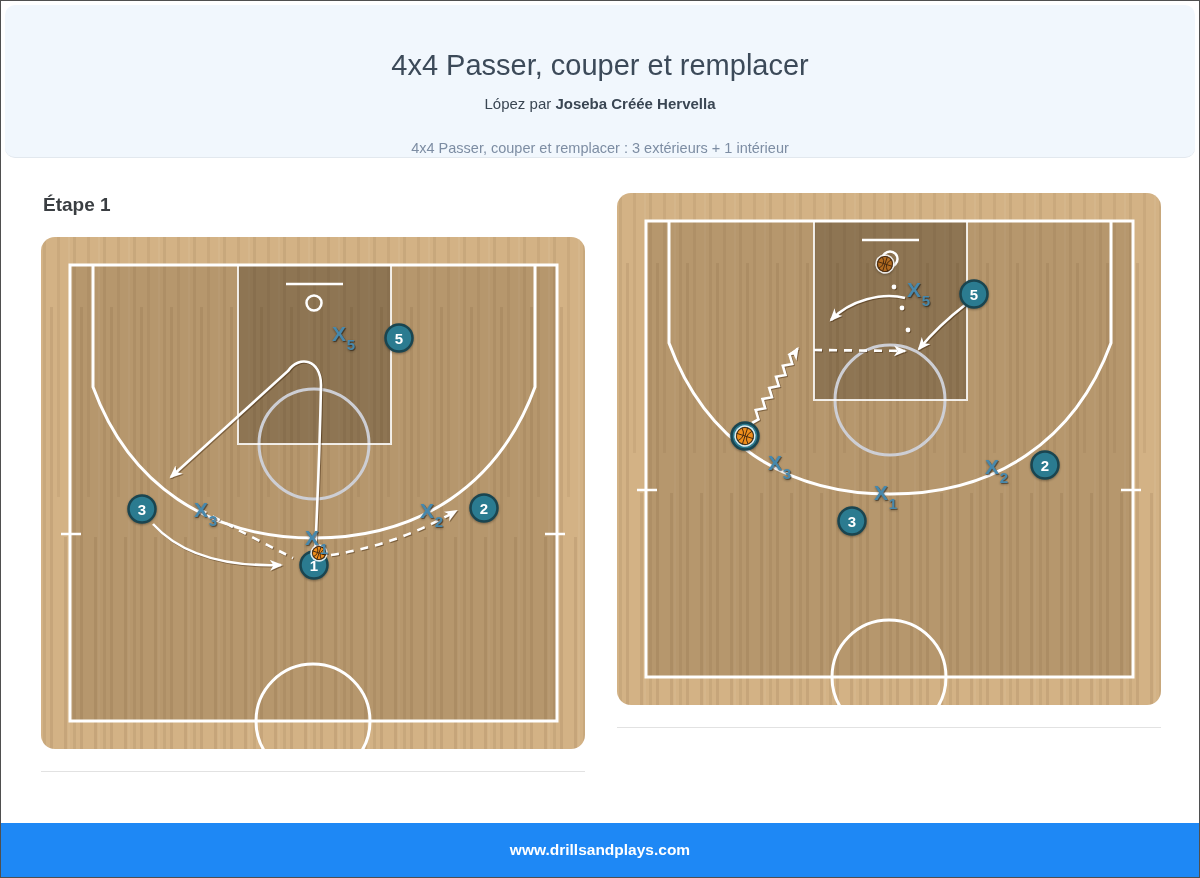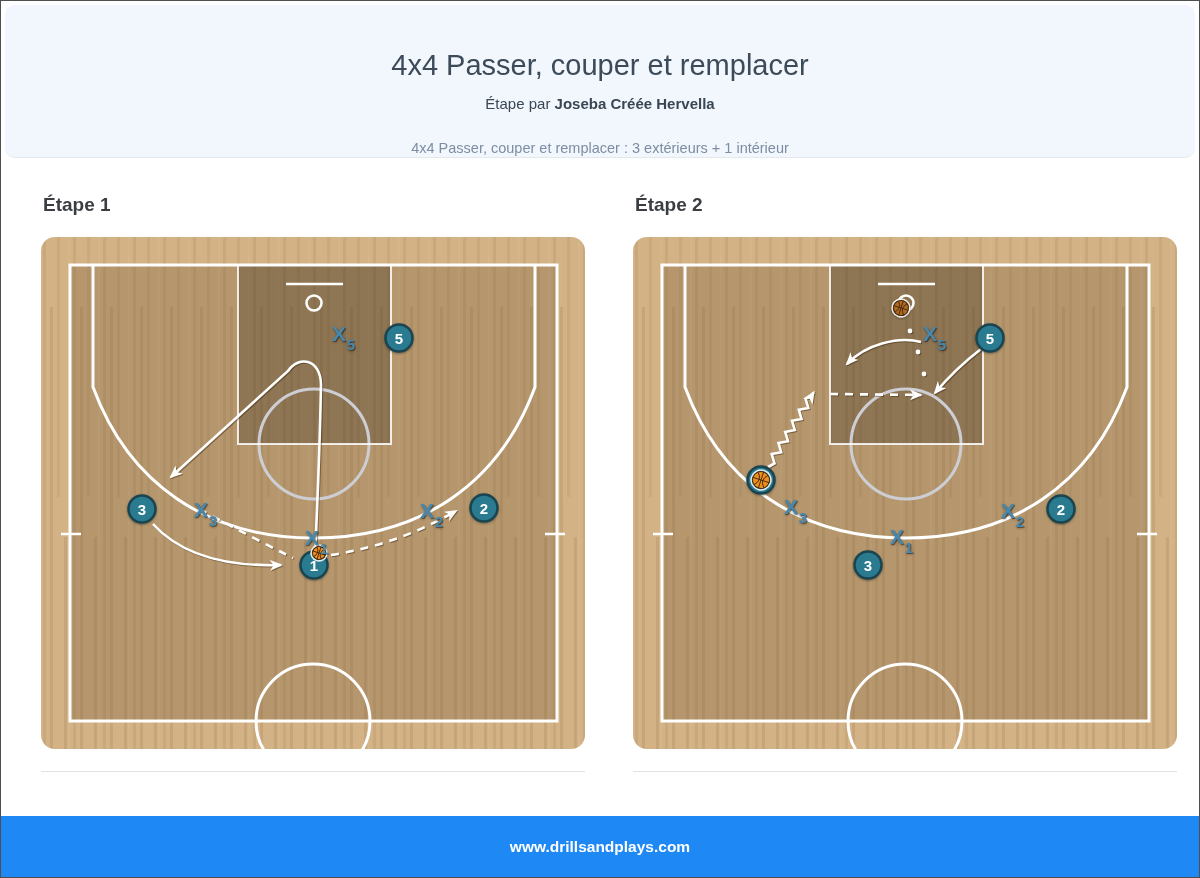--- a/index.html
+++ b/index.html
@@ -10,39 +10,39 @@
   }
   .header-panel{
     position:absolute;left:4px;top:4px;right:4px;height:152px;
     background:#F1F7FD;border-radius:10px;border-bottom:1px solid #E2E8EE;
     text-align:center;
   }
   .drill-title{padding-top:44px;font-size:29px;color:#3C4A59;}
   .drill-byline{margin-top:13px;font-size:15px;color:#3A4653;}
   .drill-byline b{font-weight:bold;}
   .drill-subtitle{margin-top:28px;font-size:14.5px;color:#7D8DA3;}
-  .steps-row{position:absolute;top:192px;left:40px;display:flex;gap:48px;}
+  .steps-row{position:absolute;top:192px;left:40px;display:flex;gap:32px;}
   .step-section{width:544px;}
   .step-title{font-size:19px;font-weight:bold;color:#3A3E42;line-height:23px;margin:0 0 21px 2px;}
   svg.court{display:block;width:544px;height:512px;}
   svg.court text{font-family:"Liberation Sans",sans-serif;}
   .step-divider{margin:22px 0 0 0;border:0;border-top:1px solid #E2E2E2;}
   .footer-bar{
-    position:absolute;left:0;right:0;bottom:0;height:61px;background:#1E88F5;
+    position:absolute;left:0;right:0;bottom:0;height:54px;background:#1E88F5;
     display:flex;align-items:center;justify-content:center;
   }
   .footer-url{color:#fff;font-weight:bold;font-size:15.5px;}
 </style>
 </head>
 <body>
 
 <div class="header-panel">
   <div class="drill-title">4x4 Passer, couper et remplacer</div>
   <div class="drill-byline">
-    <span>Étape par</span>
+    <span>López par</span>
     <b>Joseba Créée Hervella</b>
   </div>
   <div class="drill-subtitle">4x4 Passer, couper et remplacer : 3 extérieurs + 1 intérieur</div>
 </div>
 
 <div class="steps-row">
   <div class="step-section">
     <div class="step-title">Étape 1</div>
     <svg class="court" viewBox="0 0 544 512">
         <defs>
@@ -123,21 +123,20 @@
             <g style="filter:drop-shadow(1px 1px 0.5px rgba(0,0,0,0.35))">
               <text x="386" y="281" text-anchor="middle" font-size="21" font-weight="bold" fill="#4788AC">X</text>
               <text x="398" y="290" text-anchor="middle" font-size="15" font-weight="bold" fill="#4788AC">2</text>
             </g>
           </g>
         </g>
       </svg>
     <hr class="step-divider">
   </div>
   <div class="step-section">
-    <div class="step-title">Étape 2</div>
     <svg class="court" viewBox="0 0 544 512">
         <defs>
           <pattern id="wood1" width="30" height="512" patternUnits="userSpaceOnUse">
             <rect x="2" y="0" width="3" height="512" fill="rgba(110,80,48,0.1)"></rect>
             <rect x="9" y="70" width="3" height="442" fill="rgba(110,80,48,0.13)"></rect>
             <rect x="16" y="0" width="3" height="260" fill="rgba(110,80,48,0.09)"></rect>
             <rect x="23" y="300" width="3" height="212" fill="rgba(110,80,48,0.13)"></rect>
             <rect x="27" y="0" width="2" height="512" fill="rgba(255,255,255,0.05)"></rect>
           </pattern>
           <clipPath id="clip1">

